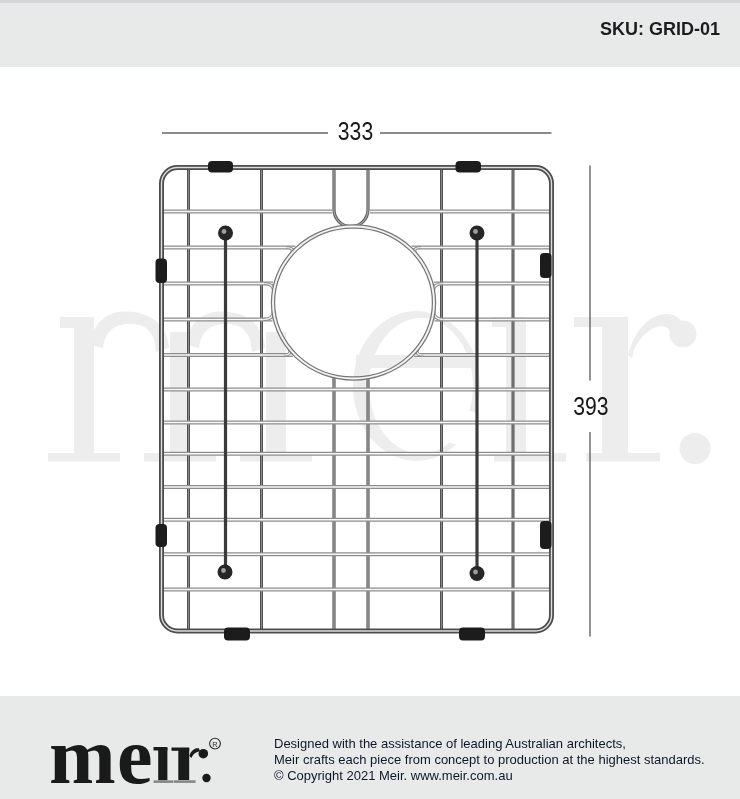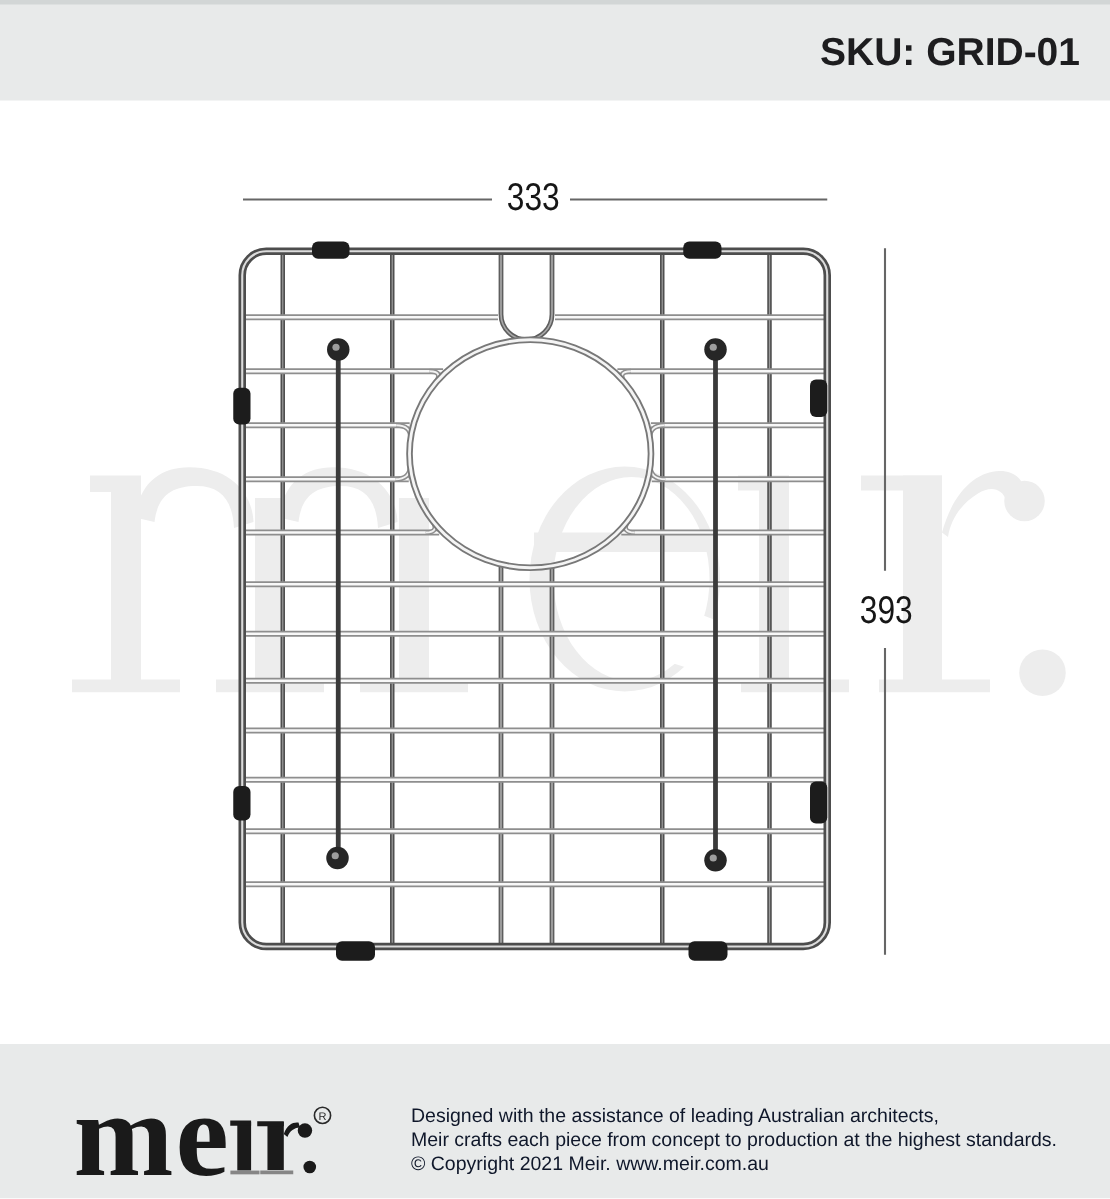--- a/index.html
+++ b/index.html
@@ -1,18 +1,18 @@
 <!DOCTYPE html>
 <html><head><meta charset="utf-8"><title>GRID-01</title><style>
 html,body{margin:0;padding:0}
 body{width:740px;height:799px;position:relative;background:#ffffff;
      font-family:"Liberation Sans",sans-serif;overflow:hidden}
 #hdr{position:absolute;left:0;top:0;width:740px;height:67px;background:#e8eaea;
      border-top:3px solid #d2d6d6;box-sizing:border-box}
-#sku{position:absolute;right:20px;top:19px;font-size:26px;font-weight:bold;color:#1d1d1f}
+#sku{position:absolute;right:20px;top:19px;font-size:18px;font-weight:bold;color:#1d1d1f}
 #ftr{position:absolute;left:0;top:696px;width:740px;height:103px;background:#e8eaea}
 #ftxt{position:absolute;left:274px;top:736px;font-size:13px;color:#0f172a;
       line-height:16.2px;white-space:nowrap}
 </style></head>
 <body>
 
 <div id="hdr"></div>
 
 <div id="sku">SKU: GRID-01</div>
 <svg width="740" height="799" viewBox="0 0 740 799" style="position:absolute;left:0;top:0">

